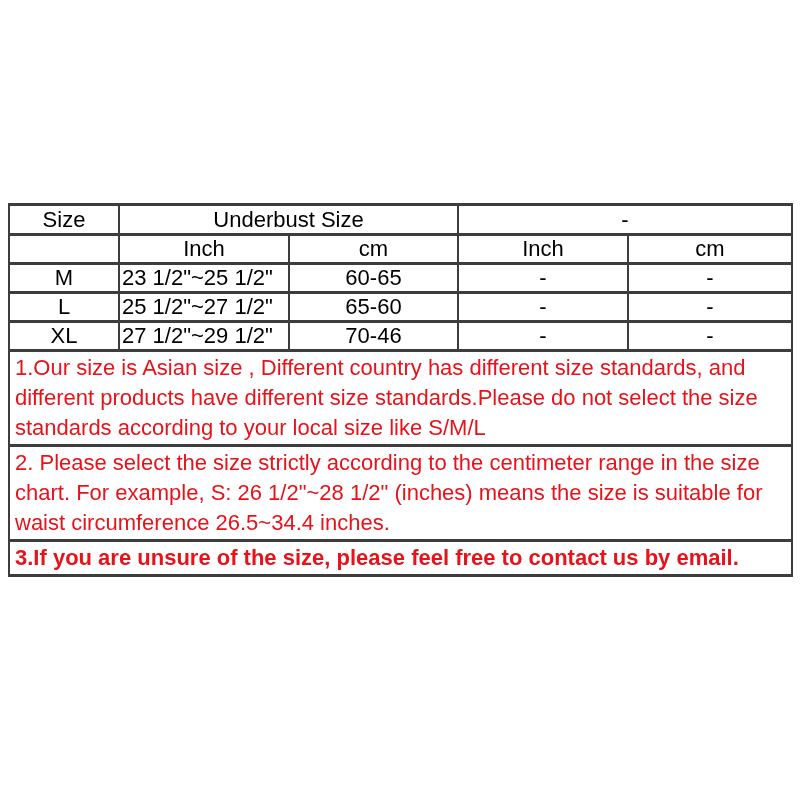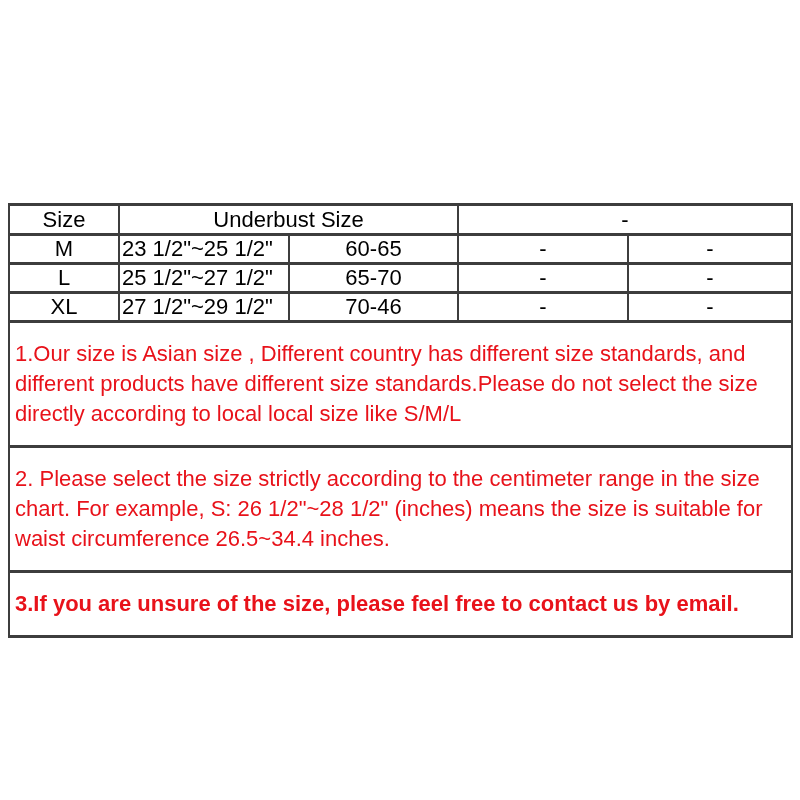--- a/index.html
+++ b/index.html
@@ -41,21 +41,21 @@
   tr.hdr-1 td { height: 30px; }
   tr.hdr-2 td { height: 26px; }
   tr.data-row td { height: 26px; }
   td.inch-val {
     text-align: left;
     padding-left: 2px;
   }
   td.note-cell {
     text-align: left;
     vertical-align: middle;
-    padding: 16px 5px;
+    padding: 1px 5px;
     color: var(--note-red);
     line-height: 30px;
     white-space: nowrap;
   }
   tr.note-row-1 td { height: 92px; }
   tr.note-row-2 td { height: 90px; }
   tr.note-row-3 td { height: 31px; font-weight: bold; }
   .note-line { white-space: nowrap; }
 </style>
 </head>
@@ -69,48 +69,55 @@
       <col style="width:169px">
       <col style="width:170px">
       <col style="width:164px">
     </colgroup>
     <tbody>
       <tr class="hdr-1">
         <td>Size</td>
         <td colspan="2">Underbust Size</td>
         <td colspan="2">-</td>
       </tr>
+      <tr class="hdr-2">
+        <td></td>
+        <td>Inch</td>
+        <td>cm</td>
+        <td>Inch</td>
+        <td>cm</td>
+      </tr>
 
       <tr class="data-row">
         <td>M</td>
         <td class="inch-val">23 1/2"~25 1/2"</td>
         <td>60-65</td>
         <td>-</td>
         <td>-</td>
       </tr>
       <tr class="data-row">
         <td>L</td>
         <td class="inch-val">25 1/2"~27 1/2"</td>
-        <td>65-70</td>
+        <td>65-60</td>
         <td>-</td>
         <td>-</td>
       </tr>
       <tr class="data-row">
         <td>XL</td>
         <td class="inch-val">27 1/2"~29 1/2"</td>
         <td>70-46</td>
         <td>-</td>
         <td>-</td>
       </tr>
 
       <tr class="note-row-1">
         <td class="note-cell" colspan="5">
           <div class="note-line">1.Our size is Asian size , Different country has different size standards, and</div>
           <div class="note-line">different products have different size standards.Please do not select the size</div>
-          <div class="note-line">directly according to local local size like S/M/L</div>
+          <div class="note-line">standards according to your local size like S/M/L</div>
         </td>
       </tr>
       <tr class="note-row-2">
         <td class="note-cell" colspan="5">
           <div class="note-line">2. Please select the size strictly according to the centimeter range in the size</div>
           <div class="note-line">chart. For example, S: 26 1/2"~28 1/2" (inches) means the size is suitable for</div>
           <div class="note-line">waist circumference 26.5~34.4 inches.</div>
         </td>
       </tr>
       <tr class="note-row-3">

